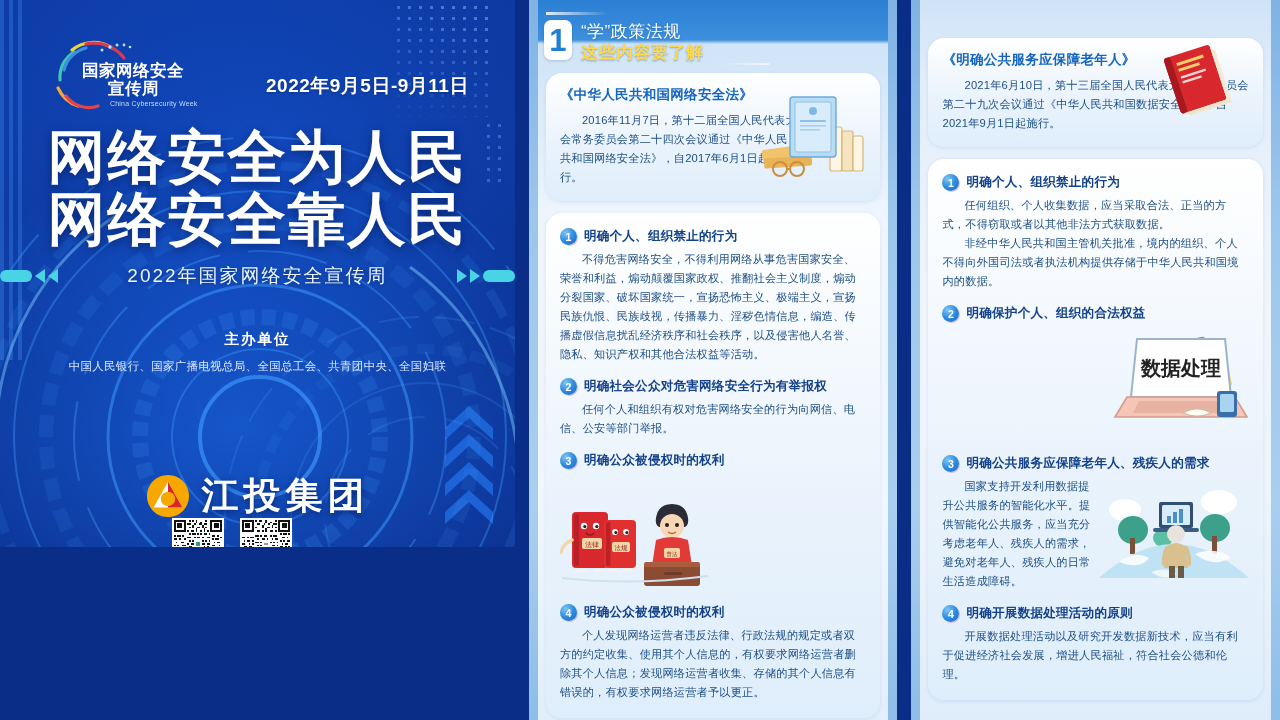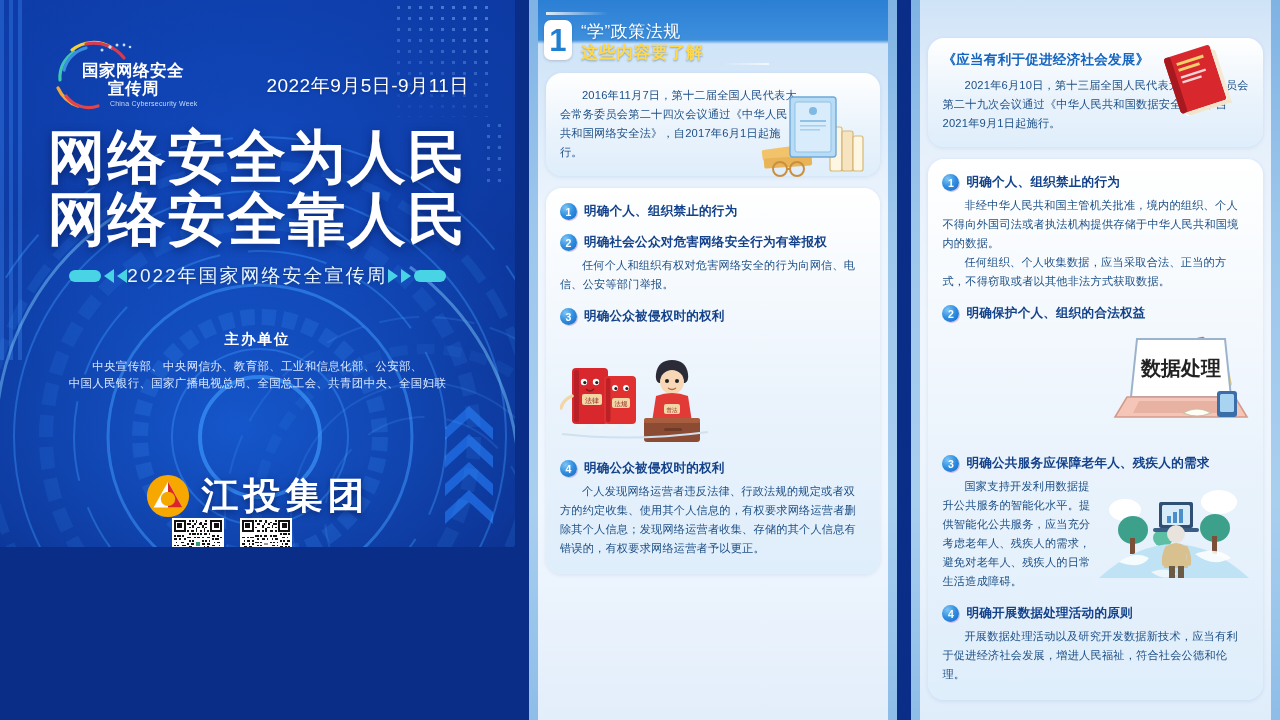--- a/index.html
+++ b/index.html
@@ -50,42 +50,42 @@
     opacity: .85;
   }
   .poster-rings { position: absolute; left: -60px; bottom: -210px; width: 640px; height: 640px; opacity: .85; }
   .poster-rings2 { position: absolute; right: -120px; bottom: -180px; width: 420px; height: 420px; opacity: .45; }
 
   .logo-badge { position: absolute; left: 52px; top: 36px; width: 150px; height: 76px; }
   .logo-cn1 { fill: #ffffff; }
 
   .date-line {
     position: absolute; right: 46px; top: 73px;
-    color: #ffffff; font-size: 19px; letter-spacing: .5px; font-weight: 400;
+    color: #ffffff; font-size: 19px; letter-spacing: .5px; font-weight: 700;
     text-shadow: 0 1px 3px rgba(0,0,0,.25);
   }
 
   .headline {
     position: absolute; left: 0; right: 0; top: 126px;
     text-align: center;
   }
   .headline .hl {
     display: block;
     font-family: "DejaVu Sans", sans-serif;
     font-weight: 700;
     font-size: 58px;
     line-height: 62px;
     color: #ffffff;
     letter-spacing: 2px;
     text-shadow: 0 3px 10px rgba(3,20,70,.55);
   }
 
   .sub-banner {
     position: absolute; left: 0; right: 0; top: 263px;
-    display: flex; align-items: center; justify-content: center; 
+    display: flex; align-items: center; justify-content: space-between; 
   }
   .sub-banner .bar-l, .sub-banner .bar-r {
     display: flex; align-items: center; gap: 3px;
   }
   .pill { width: 32px; height: 12px; border-radius: 6px; background: #49d4e6; }
   .chev { width: 0; height: 0; border-top: 7px solid transparent; border-bottom: 7px solid transparent; }
   .chev.l { border-right: 10px solid #49d4e6; }
   .chev.r { border-left: 10px solid #49d4e6; }
   .sub-banner .txt {
     color: #eaf6ff; font-size: 19px; letter-spacing: 2px; font-weight: 400;
@@ -265,21 +265,20 @@
       <span class="txt">2022年国家网络安全宣传周</span>
       <span class="bar-r">
         <span class="chev r"></span>
           <span class="chev r"></span>
           <span class="pill"></span>
       </span>
     </div>
 
     <div class="host">
       <div class="host-title">主办单位</div>
-      <div class="host-line">中央宣传部、中央网信办、教育部、工业和信息化部、公安部、</div>
       <div class="host-line">中国人民银行、国家广播电视总局、全国总工会、共青团中央、全国妇联</div>
     </div>
 
     <div class="qr-wrap">
       <div>
         <div class="qr">
           <svg viewBox="0 0 29 29" width="48" height="48" shape-rendering="crispEdges">
             <rect width="29" height="29" fill="#fff"></rect>
             <g fill="#111">
               <path d="M0 0h7v7H0zM1 1v5h5V1z M2 2h3v3H2z"></path>
@@ -398,30 +397,32 @@
             <rect x="40" y="31" width="26" height="2" fill="#8fc2e6"></rect>
             <rect x="40" y="36" width="26" height="1.6" fill="#a7d0ee"></rect>
             <rect x="40" y="40" width="20" height="1.6" fill="#a7d0ee"></rect>
             <g fill="none" stroke="#c98f3e" stroke-width="2">
               <circle cx="20" cy="80" r="7"></circle>
                 <circle cx="37" cy="80" r="7"></circle>
               <path d="M27 80 h3"></path>
             </g>
           </g>
         </svg>
+        <div class="law-title">《中华人民共和国网络安全法》</div>
         <div class="para" style="width:78%;">2016年11月7日，第十二届全国人民代表大会常务委员会第二十四次会议通过《中华人民共和国网络安全法》，自2017年6月1日起施行。</div>
       </div>
 
       <div class="card tall">
 
         <div class="item">
           <div class="item-head">
             <span class="bullet">1</span>
             <span class="item-title">明确个人、组织禁止的行为</span>
           </div>
+          <div class="para">不得危害网络安全，不得利用网络从事危害国家安全、荣誉和利益，煽动颠覆国家政权、推翻社会主义制度，煽动分裂国家、破坏国家统一，宣扬恐怖主义、极端主义，宣扬民族仇恨、民族歧视，传播暴力、淫秽色情信息，编造、传播虚假信息扰乱经济秩序和社会秩序，以及侵害他人名誉、隐私、知识产权和其他合法权益等活动。</div>
         </div>
 
         <div class="item">
           <div class="item-head">
             <span class="bullet">2</span>
             <span class="item-title">明确社会公众对危害网络安全行为有举报权</span>
           </div>
           <div class="para">任何个人和组织有权对危害网络安全的行为向网信、电信、公安等部门举报。</div>
         </div>
 
@@ -502,33 +503,33 @@
             <rect x="16" y="4" width="48" height="58" rx="3" fill="#d9272e"></rect>
             <rect x="16" y="4" width="7" height="58" rx="3" fill="#a8191f"></rect>
             <rect x="27" y="12" width="28" height="3" fill="#f3d06b"></rect>
             <rect x="27" y="18" width="22" height="3" fill="#f3d06b"></rect>
             <rect x="27" y="26" width="26" height="2.4" fill="#ffffff" opacity=".8"></rect>
             <rect x="27" y="31" width="20" height="2.4" fill="#ffffff" opacity=".8"></rect>
             <path d="M64 8 l4 4 v56 l-4 -4 z" fill="#f3ead6"></path>
             <path d="M20 62 l44 0 l4 4 l-44 0 z" fill="#efe4cc"></path>
           </g>
         </svg>
-        <div class="law-title">《应当有利于促进经济社会发展》</div>
+        <div class="law-title">《明确公共服务应保障老年人》</div>
         <div class="para">2021年6月10日，第十三届全国人民代表大会常务委员会第二十九次会议通过《中华人民共和国数据安全法》，自2021年9月1日起施行。</div>
       </div>
 
       <div class="card tall">
 
         <div class="item">
           <div class="item-head">
             <span class="bullet">1</span>
             <span class="item-title">明确个人、组织禁止的行为</span>
           </div>
+          <div class="para">任何组织、个人收集数据，应当采取合法、正当的方式，不得窃取或者以其他非法方式获取数据。</div>
           <div class="para">非经中华人民共和国主管机关批准，境内的组织、个人不得向外国司法或者执法机构提供存储于中华人民共和国境内的数据。</div>
-          <div class="para">任何组织、个人收集数据，应当采取合法、正当的方式，不得窃取或者以其他非法方式获取数据。</div>
         </div>
 
         <div class="item clearfix">
           <div class="item-head">
             <span class="bullet">2</span>
             <span class="item-title">明确保护个人、组织的合法权益</span>
           </div>
           <svg class="wrap-float-r" viewBox="0 0 140 112">
             <g>
 

